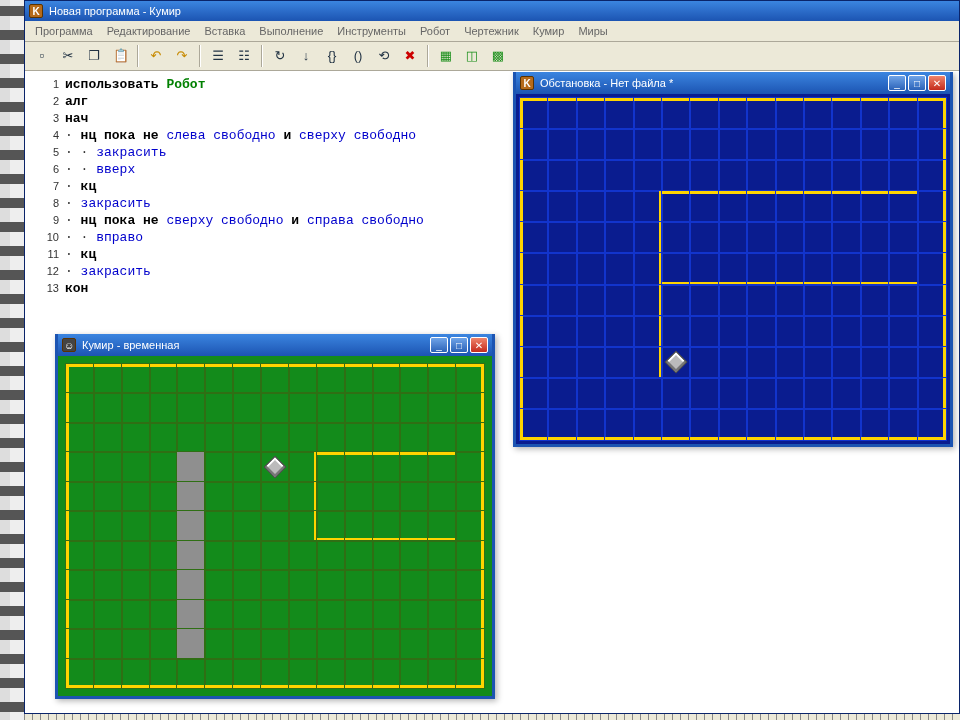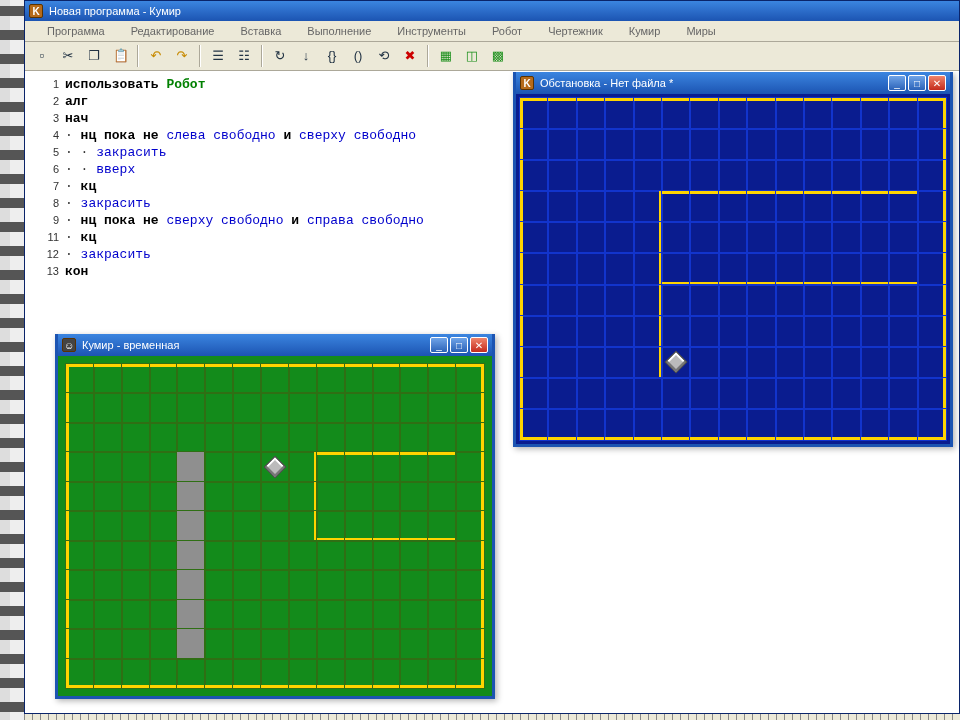--- a/index.html
+++ b/index.html
@@ -57,21 +57,21 @@
   }
   .menubar {
     background:#ECE9D8;
     border-bottom:1px solid #ACA899;
     display:flex;
     gap:2px;
     padding:2px 4px;
     font-size:11px;
     color:#666;
   }
-  .menubar .item{ padding:2px 6px; cursor:default;margin-left:12px; }
+  .menubar .item{ padding:2px 6px; cursor:default; }
 
   .toolbar {
     background:#ECE9D8;
     border-bottom:1px solid #ACA899;
     display:flex;
     align-items:center;
     gap:4px;
     padding:3px 6px;
   }
   .tb-btn{
@@ -289,20 +289,24 @@
         </div>
         <div class="code-line">
           <div class="lineno">8</div>
           <div class="code"><span class="dot">· </span><span class="kw2">закрасить</span></div>
         </div>
         <div class="code-line">
           <div class="lineno">9</div>
           <div class="code"><span class="dot">· </span><span class="kw">нц пока не </span><span class="kw2">сверху свободно</span><span class="kw"> и </span><span class="kw2">справа свободно</span></div>
         </div>
         <div class="code-line">
+          <div class="lineno">10</div>
+          <div class="code"><span class="dot">· · </span><span class="kw2">вправо</span></div>
+        </div>
+        <div class="code-line">
           <div class="lineno">11</div>
           <div class="code"><span class="dot">· </span><span class="kw">кц</span></div>
         </div>
         <div class="code-line">
           <div class="lineno">12</div>
           <div class="code"><span class="dot">· </span><span class="kw2">закрасить</span></div>
         </div>
         <div class="code-line">
           <div class="lineno">13</div>
           <div class="code"><span class="kw">кон</span></div>

